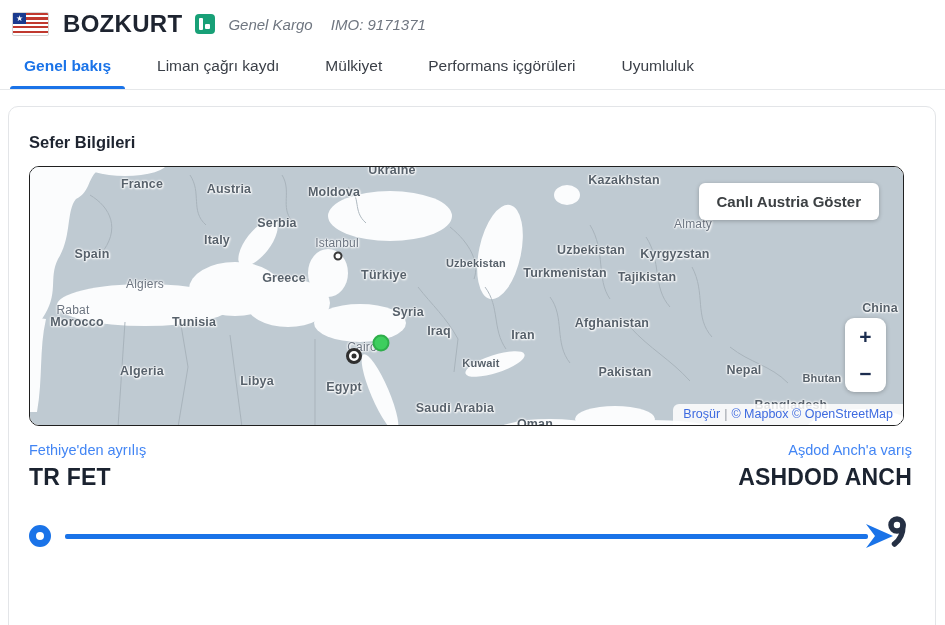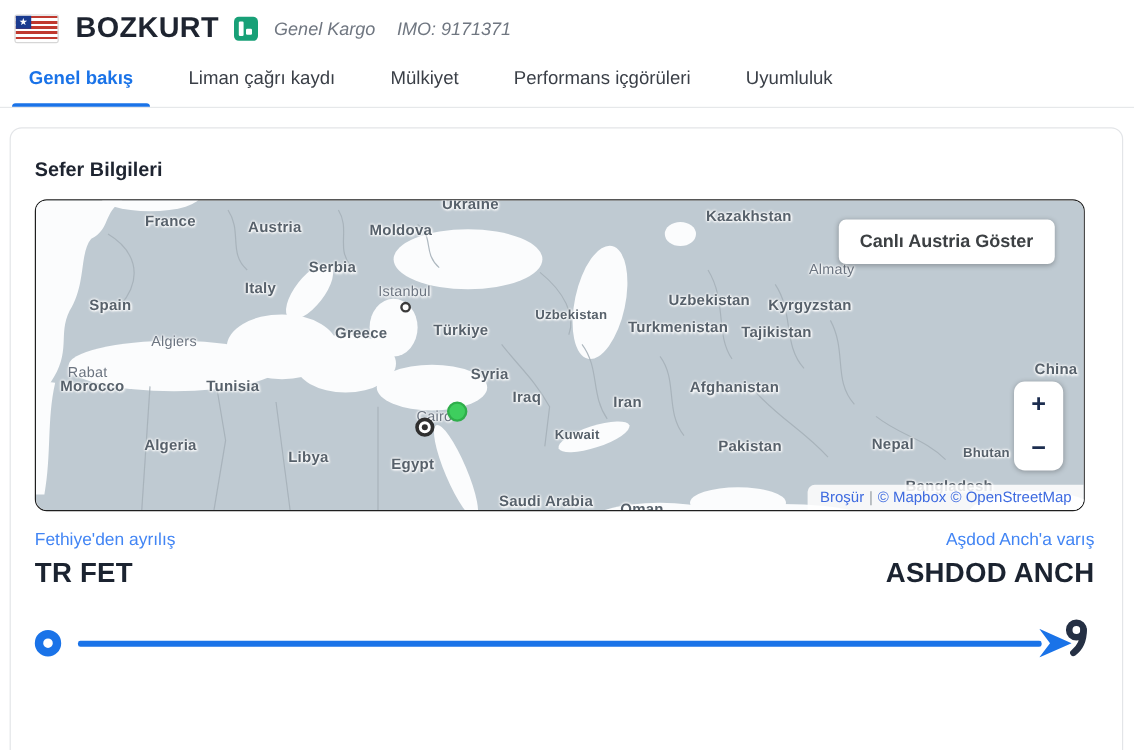--- a/index.html
+++ b/index.html
@@ -171,41 +171,41 @@
         <span class="maplabel" style="left: 247px; top: 56px;">Serbia</span>
         <span class="maplabel city" style="left: 663px; top: 57px;">Almaty</span>
         <span class="maplabel" style="left: 187px; top: 73px;">Italy</span>
         <span class="maplabel city" style="left: 307px; top: 76px;">Istanbul</span>
         <span class="maplabel" style="left: 561px; top: 83px;">Uzbekistan</span>
         <span class="maplabel" style="left: 645px; top: 87px;">Kyrgyzstan</span>
         <span class="maplabel" style="left: 62px; top: 87px;">Spain</span>
         <span class="maplabel small" style="left: 446px; top: 96px;">Uzbekistan</span>
         <span class="maplabel" style="left: 535px; top: 106px;">Turkmenistan</span>
         <span class="maplabel" style="left: 354px; top: 108px;">Türkiye</span>
-        <span class="maplabel" style="left: 271px; top: 111px;">Greece</span>
+        <span class="maplabel" style="left: 254px; top: 111px;">Greece</span>
         <span class="maplabel" style="left: 617px; top: 110px;">Tajikistan</span>
         <span class="maplabel city" style="left: 115px; top: 117px;">Algiers</span>
         <span class="maplabel" style="left: 850px; top: 141px;">China</span>
         <span class="maplabel city" style="left: 43px; top: 143px;">Rabat</span>
         <span class="maplabel" style="left: 378px; top: 145px;">Syria</span>
         <span class="maplabel" style="left: 164px; top: 155px;">Tunisia</span>
         <span class="maplabel" style="left: 582px; top: 156px;">Afghanistan</span>
         <span class="maplabel" style="left: 409px; top: 164px;">Iraq</span>
         <span class="maplabel" style="left: 493px; top: 168px;">Iran</span>
         <span class="maplabel" style="left: 47px; top: 155px;">Morocco</span>
         <span class="maplabel city" style="left: 332px; top: 180px;">Cairo</span>
         <span class="maplabel small" style="left: 445px; top: 196px; padding-left: 12px;">Kuwait</span>
         <span class="maplabel" style="left: 112px; top: 204px;">Algeria</span>
         <span class="maplabel" style="left: 595px; top: 205px;">Pakistan</span>
         <span class="maplabel" style="left: 714px; top: 203px;">Nepal</span>
         <span class="maplabel small" style="left: 792px; top: 211px; text-align: center;">Bhutan</span>
         <span class="maplabel" style="left: 227px; top: 214px;">Libya</span>
         <span class="maplabel" style="left: 314px; top: 220px;">Egypt</span>
         <span class="maplabel" style="left: 761px; top: 238px;">Bangladesh</span>
-        <span class="maplabel" style="left: 425px; top: 251px; text-align: right;">Saudi Arabia</span>
+        <span class="maplabel" style="left: 425px; top: 241px; text-align: right;">Saudi Arabia</span>
         <span class="maplabel" style="left: 505px; top: 257px;">Oman</span>
         <div class="marker m-green" style="left: 351px; top: 176px;"></div>
         <div class="marker m-bullseye" style="left: 324px; top: 189px;"></div>
         <div class="marker m-city-dot" style="left: 308px; top: 89px;"></div>
       </div>
 
     <button class="map-btn">Canlı Austria Göster</button>
 
     <div class="zoomctl">
       <button>+</button>

